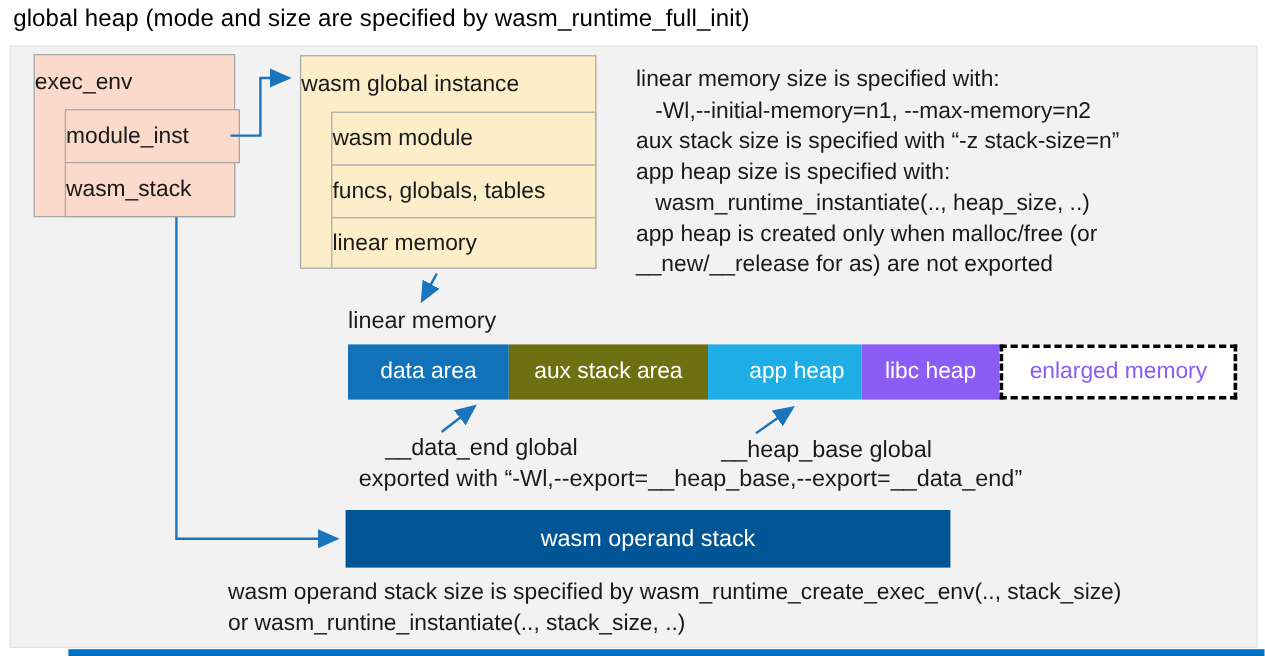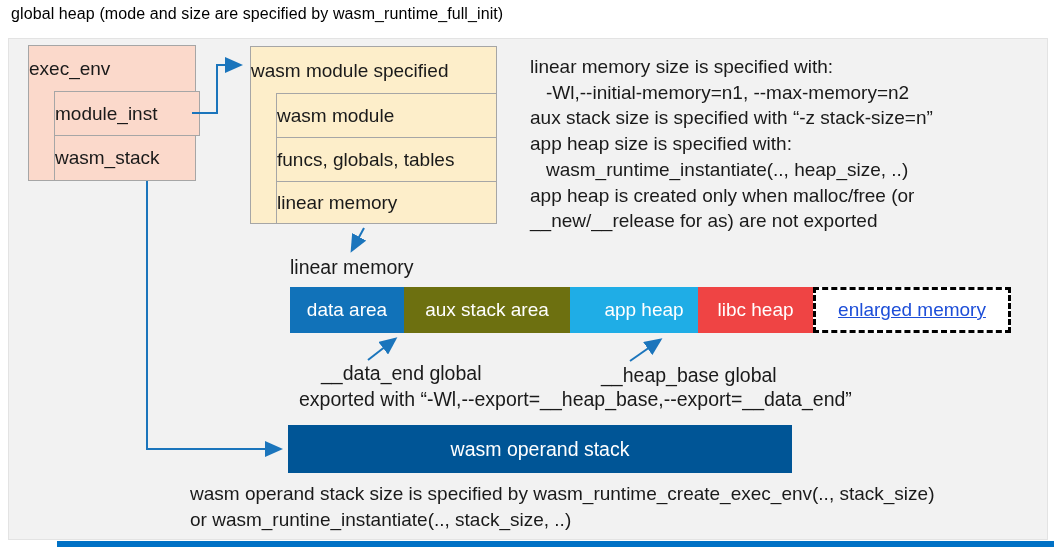--- a/index.html
+++ b/index.html
@@ -6,21 +6,21 @@
   .canvas {
     position:relative; width:1054px; height:547px;
     font-family:"Liberation Sans", sans-serif;
     color:#1a1a1a; overflow:hidden; background:#ffffff;
   }
   .panel {
     position:absolute; left:8px; top:38px; width:1038px; height:500px;
     background:#f2f2f2; border:1px solid #e3e3e3;
   }
   .title {
-    position:absolute; left:11px; top:5px; font-size:16px; color:#000;
+    position:absolute; left:11px; top:5px; font-size:20px; color:#000;
     white-space:nowrap; letter-spacing:0.1px;
   }
   .box { position:absolute; box-sizing:border-box; border:1px solid #a6a6a6; }
   .pink  { background:#fbd9cb; }
   .cream { background:#fdeeca; }
   .hdr, .row {
     box-sizing:border-box; display:flex; align-items:center;
     padding-left:0; font-size:19px; white-space:nowrap;
   }
   .nested { position:absolute; box-sizing:border-box; border:1px solid #a6a6a6; }
@@ -55,43 +55,43 @@
 
   <div class="title">global heap (mode and size are specified by wasm_runtime_full_init)</div>
 
   <div class="box pink z2" style="left:28px; top:45px; width:168px; height:136px;">
     <div class="hdr" style="height:46px;">exec_env</div>
   </div>
   <div class="nested pink z2 row" style="left:54px; top:91px; width:146px; height:45px;">module_inst</div>
   <div class="nested pink z2 row" style="left:54px; top:135px; width:142px; height:46px;">wasm_stack</div>
 
   <div class="box cream z2" style="left:250px; top:46px; width:247px; height:178px;">
-    <div class="hdr" style="height:47px;">wasm module specified</div>
+    <div class="hdr" style="height:47px;">wasm global instance</div>
   </div>
   <div class="nested cream z2 row" style="left:276px; top:93px; width:221px; height:45px;">wasm module</div>
   <div class="nested cream z2 row" style="left:276px; top:137px; width:221px; height:45px;">funcs, globals, tables</div>
   <div class="nested cream z2 row" style="left:276px; top:181px; width:221px; height:43px;">linear memory</div>
 
   <div class="notes" style="left:530px; top:54px;">
     <div>linear memory size is specified with:</div>
     <div class="indent">-Wl,--initial-memory=n1, --max-memory=n2</div>
     <div>aux stack size is specified with “-z stack-size=n”</div>
     <div>app heap size is specified with:</div>
     <div class="indent">wasm_runtime_instantiate(.., heap_size, ..)</div>
     <div>app heap is created only when malloc/free (or</div>
     <div>__new/__release for as) are not exported</div>
   </div>
 
   <div class="lm-label" style="left:290px; top:256px;">linear memory</div>
   <div class="bar z2">
-      <div class="segment" style="width: 114px; background: rgb(17, 114, 185); color: rgb(255, 255, 255);">data area</div>
+      <div class="segment" style="width: 134px; background: rgb(17, 114, 185); color: rgb(255, 255, 255);">data area</div>
       <div class="segment" style="width: 166px; background: rgb(109, 112, 16); color: rgb(255, 255, 255);">aux stack area</div>
       <div class="segment" style="width: 128px; background: rgb(31, 173, 230); color: rgb(255, 255, 255); padding-left: 20px;">app heap</div>
-      <div class="segment" style="width: 115px; background: #ef4444; color: rgb(255, 255, 255);">libc heap</div>
-      <div class="segment dashed" style="width: 198px; background: rgb(255, 255, 255); color: #1d4ed8; text-decoration: underline;">enlarged memory</div>
+      <div class="segment" style="width: 115px; background: #8b5cf6; color: rgb(255, 255, 255);">libc heap</div>
+      <div class="segment dashed" style="width: 198px; background: rgb(255, 255, 255); color: #8b5cf6;">enlarged memory</div>
     </div>
 
   <div class="glabel" style="left:321px; top:362px;">__data_end global</div>
   <div class="glabel" style="left:299px; top:388px;">exported with “-Wl,--export=__heap_base,--export=__data_end”</div>
   <div class="glabel" style="left:601px; top:364px;">__heap_base global</div>
 
   <div class="opstack z2">wasm operand stack</div>
 
   <div class="notes" style="left:190px; top:481px; line-height:26px;">
     <div>wasm operand stack size is specified by wasm_runtime_create_exec_env(.., stack_size)</div>

